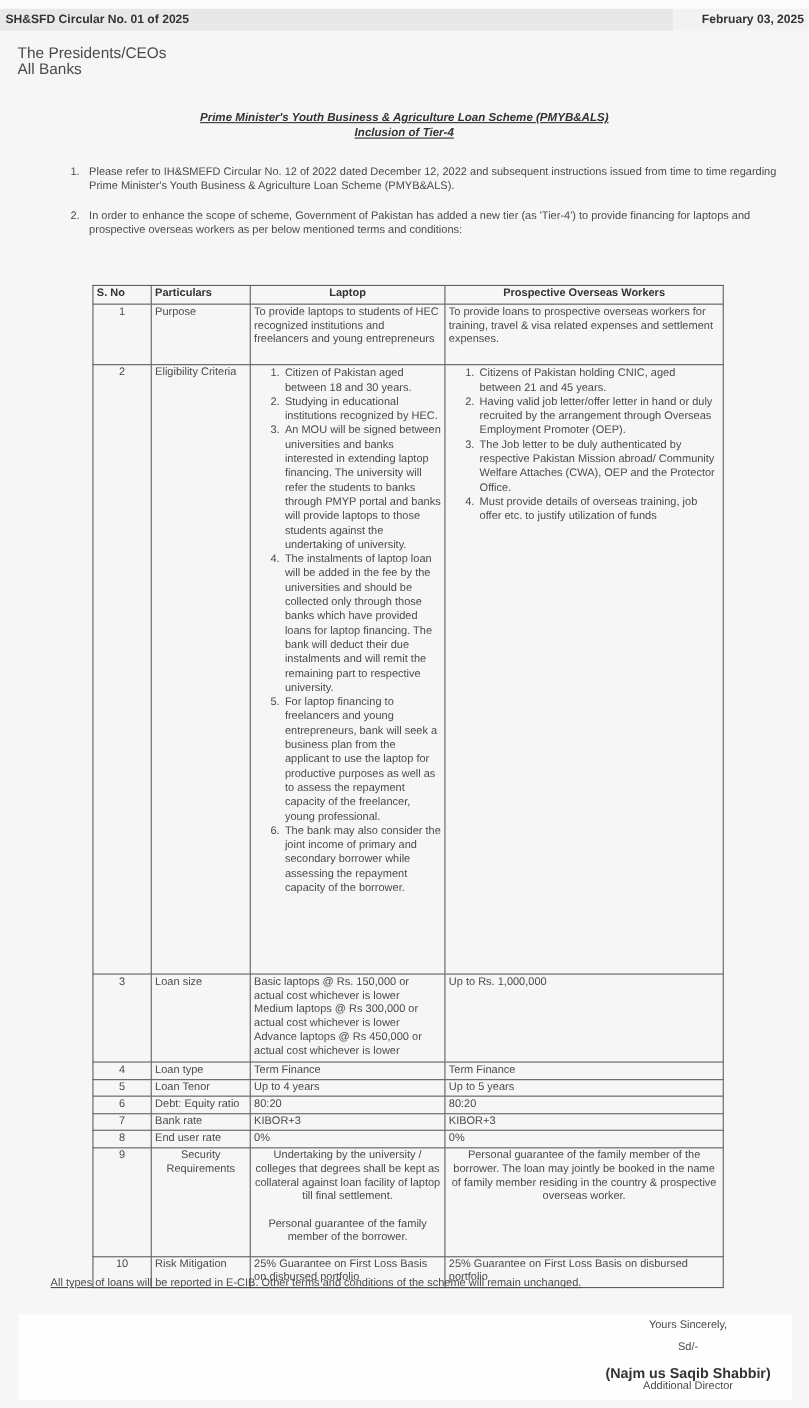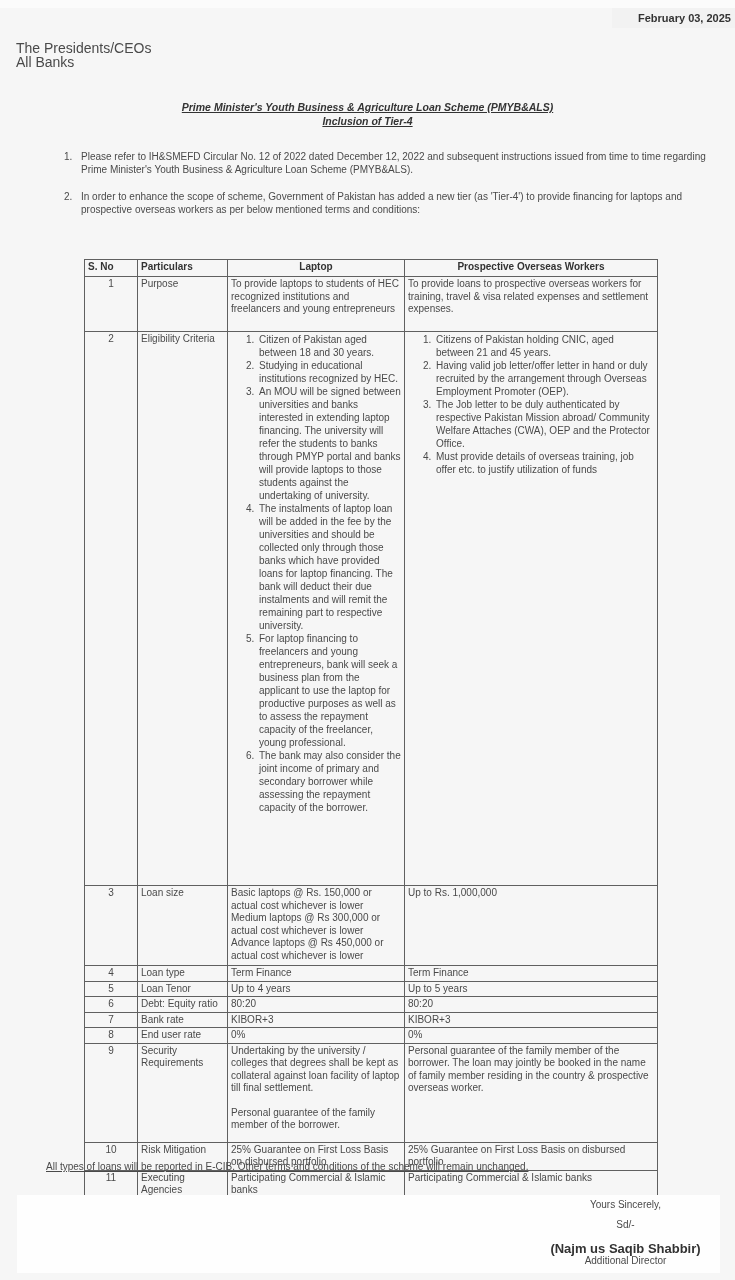--- a/index.html
+++ b/index.html
@@ -36,40 +36,43 @@
     border:1px solid #606060; padding:1px 3px; vertical-align:top;
     line-height:12.5px; text-align:left; font-weight:normal; word-wrap:break-word;
   }
   .terms th { font-weight:bold; color:#333; height:14px; }
   .terms .center { text-align:center; }
   .terms ol { margin:0; padding-left:26px; }
   .terms ol li { line-height:13px; padding-left:2px; }
   tr.h-purpose  td { height:52px; }
   tr.h-elig     td { height:551px; }
   tr.h-loansize td { height:77px; }
-  tr.h-security td { height:96px; }
+  tr.h-security td { height:96px;text-align:center; }
   tr.h-risk     td { height:25px; }
   tr.h-exec     td { height:25px; }
   .cell-para { margin:0 0 12px 0; }
   .cell-para:last-child { margin:0; }
 
   .note { position:absolute; left:46px; top:1161px; font-size:10px; color:#4a4a4a;text-decoration:underline; }
   .whitebox { position:absolute; left:17px; top:1195px; width:703px; height:78px; background:#fefefe; }
   .sig { position:absolute; top:1199px; right:12px; width:195px; text-align:center;
     font-size:10px; line-height:12px; color:#4a4a4a; }
   .sig .salutation { margin-bottom:8px; }
   .sig .sd { margin-bottom:12px; }
   .sig .name { font-weight:bold; color:#333; font-size:13px; line-height:12px; }
   .sig .designation { line-height:12px; }
 </style>
 </head>
 <body>
 
 <div class="page">
   <div class="topstrip"></div>
+  <div class="bar-left">
+    <span>SH&amp;SFD Circular No. 01 of 2025</span>
+  </div>
   <div class="bar-right">
     <span>February 03, 2025</span>
   </div>
 
   <div class="addressee">
     <div>The Presidents/CEOs</div>
     <div>All Banks</div>
   </div>
 
   <div class="doc-title">
@@ -178,26 +181,20 @@
           <div class="cell-para">Personal guarantee of the family member of the borrower.</div>
         </td>
         <td>Personal guarantee of the family member of the borrower. The loan may jointly be booked in the name of family member residing in the country &amp; prospective overseas worker.</td>
       </tr>
       <tr class="h-risk">
         <td class="center">10</td>
         <td>Risk Mitigation</td>
         <td>25% Guarantee on First Loss Basis on disbursed portfolio</td>
         <td>25% Guarantee on First Loss Basis on disbursed portfolio</td>
       </tr>
-      <tr class="h-exec">
-        <td class="center">11</td>
-        <td>Executing Agencies</td>
-        <td>Participating Commercial &amp; Islamic banks</td>
-        <td>Participating Commercial &amp; Islamic banks</td>
-      </tr>
     </tbody>
   </table>
 
   <div class="note">All types of loans will be reported in E-CIB. Other terms and conditions of the scheme will remain unchanged.</div>
 
   <div class="whitebox"></div>
   <div class="sig">
     <div class="salutation">Yours Sincerely,</div>
     <div class="sd">Sd/-</div>
     <div class="name">(Najm us Saqib Shabbir)</div>

